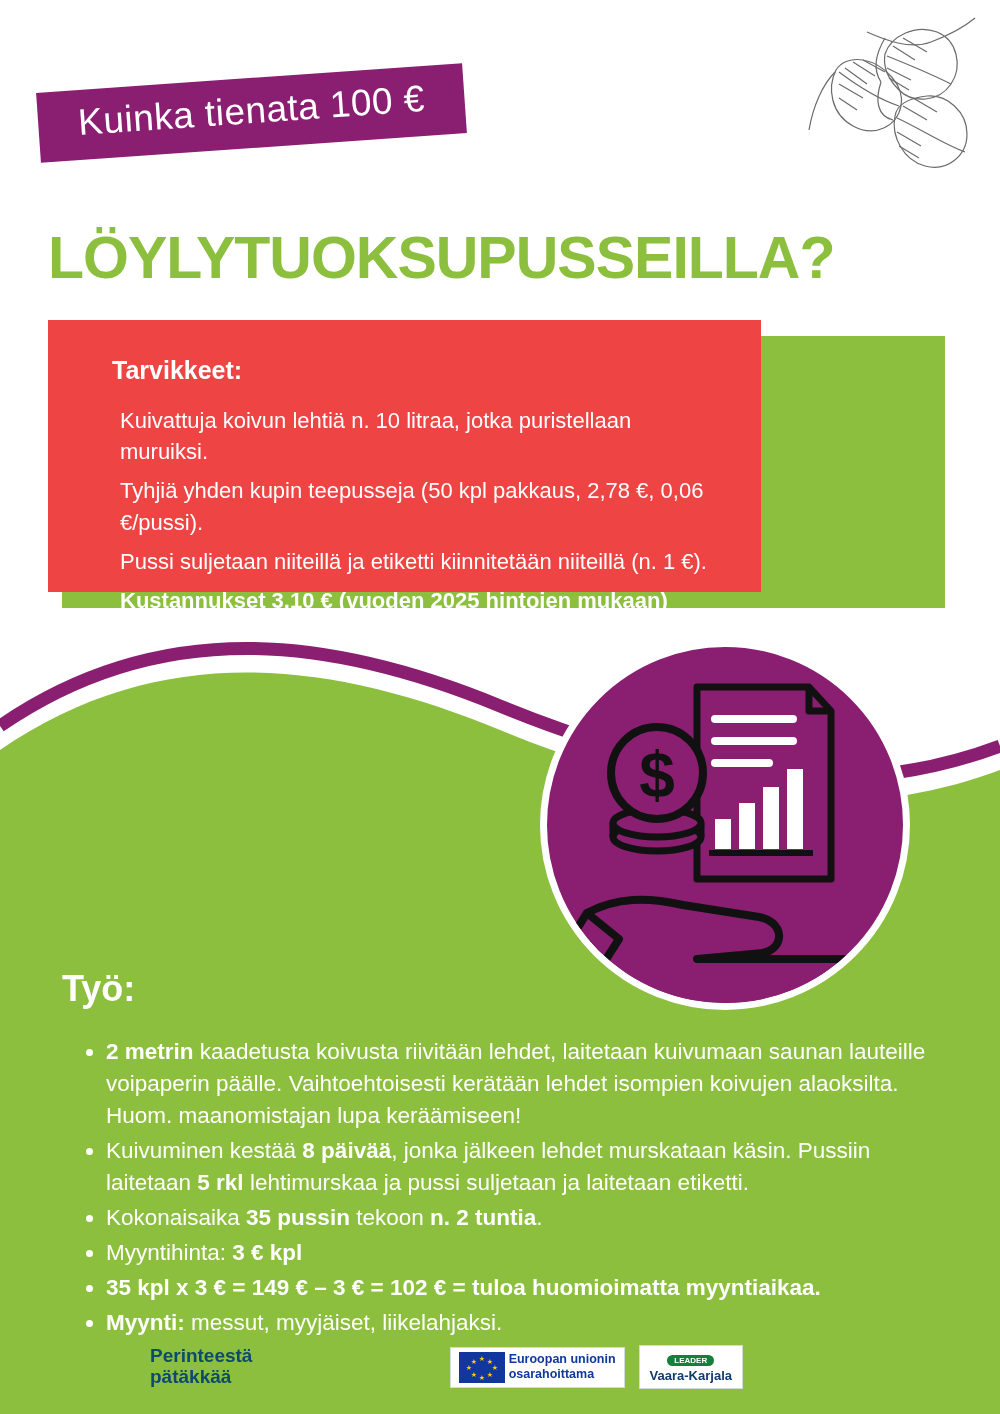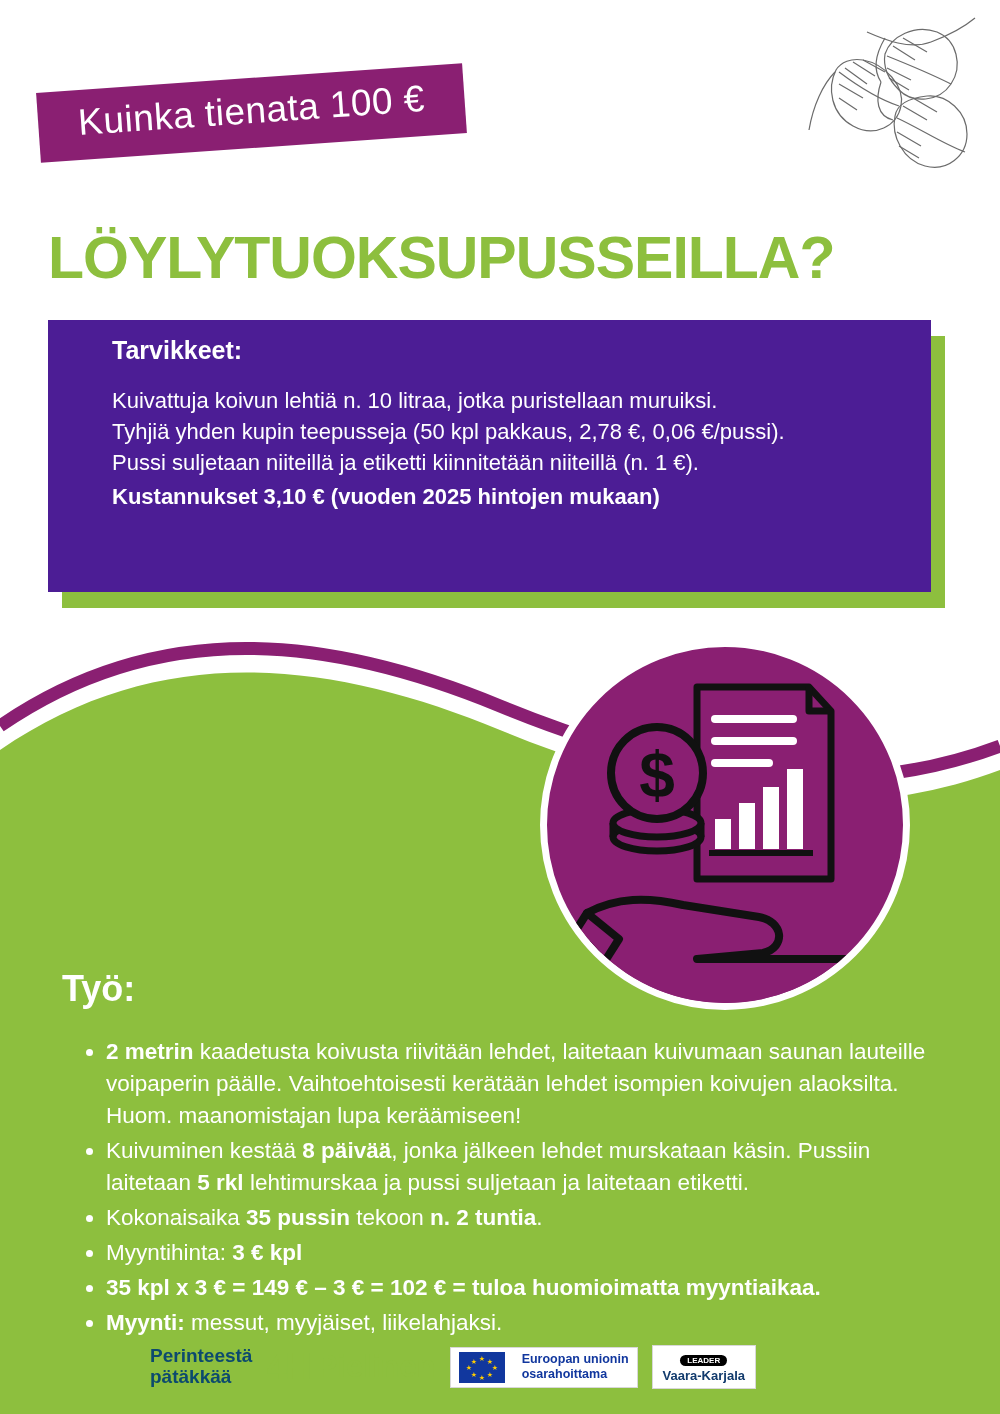--- a/index.html
+++ b/index.html
@@ -47,32 +47,32 @@
   
   .supplies-shadow {
     position: absolute;
     left: 62px; top: 336px;
     width: 883px; height: 272px;
     background: #8dbf3e;
   }
   .supplies {
     position: absolute;
     left: 48px; top: 320px;
-    width: 883px; height: 272px;
-    background: #4c1d95;
-    color: #ffffff;
-    padding: 16px 44px 0 64px;
+    width: 713px; height: 272px;
+    background: #ef4444;
+    color: #ffffff;
+    padding: 36px 44px 0 64px;
   }
   .supplies h2 {
     margin: 0 0 20px 0;
     font-size: 25px;
     font-weight: 700;
   }
   .supplies p {
-    margin: 0;
+    margin: 8px;
     font-size: 22px;
     line-height: 1.42;
     font-weight: 400;
   }
   .supplies p.bold { font-weight: 700; margin-top: 2px; }
 
   
   .circle-ill {
     position: absolute;
     left: 540px; top: 640px;
@@ -124,41 +124,41 @@
   .logo-4h {
     display: flex; align-items: center; gap: 7px;
   }
   .logo-4h .mark {
     color: #8dbf3e; font-weight: 700; font-size: 37px; letter-spacing: -2px;
   }
   .logo-4h .word {
     color: #8dbf3e; font-weight: 700; font-size: 31px;
   }
   .eu-logo {
-    display: flex; align-items: center; gap: 17px;
+    display: flex; align-items: center; gap: 4px;
     border: 1px solid #d8d8d8;
     padding: 4px 8px;
     background: #fff;
   }
   .eu-flag {
     width: 46px; height: 31px; background: #11379e; position: relative;
   }
   .eu-flag .star {
     position: absolute; color: #ffcc00; font-size: 7px; line-height: 7px;
   }
   .eu-text { color: #11379e; font-size: 12.5px; font-weight: 700; line-height: 1.18; }
   .leader-logo {
     background: #ffffff;
     border: 1px solid #d8d8d8;
     padding: 3px 10px 5px 10px;
     text-align: center;
   }
   .leader-logo .lead-tag {
     display: inline-block;
-    background: #000000; color: #ffffff;
+    background: #15803d; color: #ffffff;
     font-size: 8px; font-weight: 700;
     padding: 1px 7px; border-radius: 7px;
     margin-bottom: 2px;
   }
   .leader-logo .lead-name {
     color: #123b6d; font-size: 13px; font-weight: 700;
   }
 </style>
 </head>
 <body>

